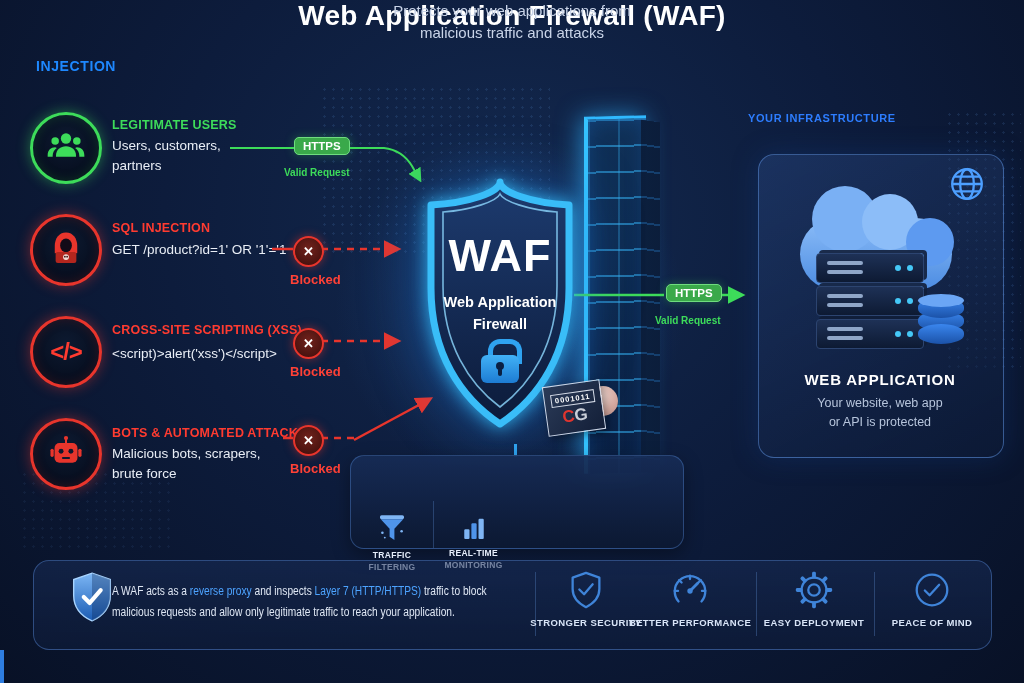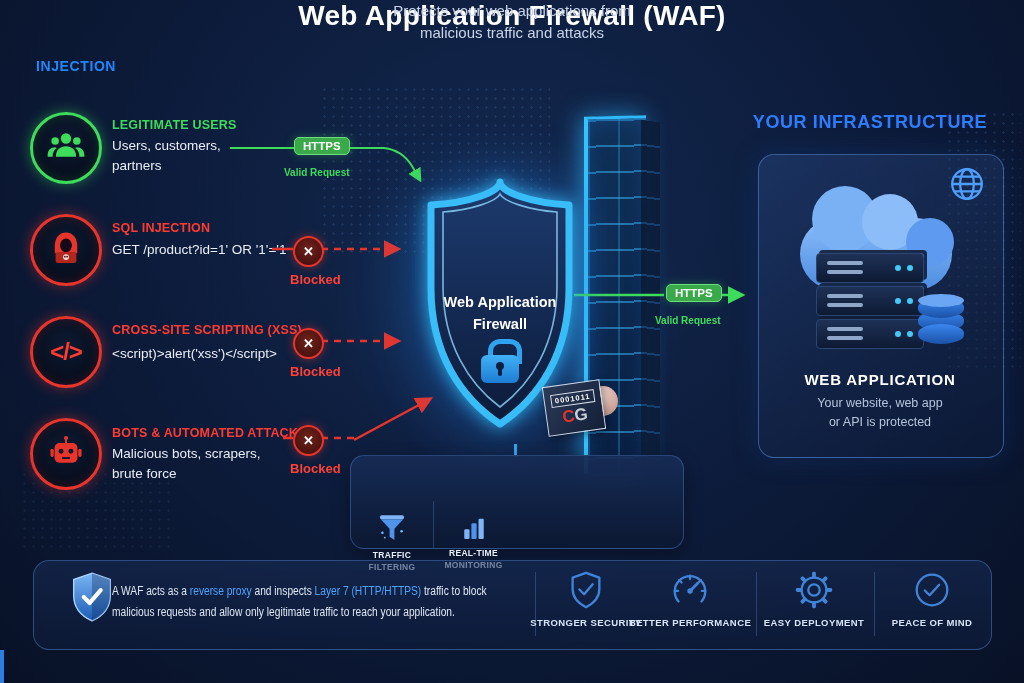--- a/index.html
+++ b/index.html
@@ -60,21 +60,21 @@
   .wm-box{left:545px;top:383px;width:56px;height:48px;z-index:5;transform:rotate(-8deg);
     background:linear-gradient(135deg,#2b3b58,#131f38);border:1px solid #cfd6e4;
     display:flex;flex-direction:column;align-items:center;justify-content:center;gap:2px;box-shadow:2px 3px 8px rgba(0,0,0,.4);}
   .wm-code{font-size:7.5px;font-weight:800;color:#fff;letter-spacing:1px;border:1px solid #d6dce8;padding:1px 3px;}
   .wm-logo{font-size:17px;font-weight:900;line-height:1;}
   .wm-c{color:#e0352f;} .wm-g{color:#c9ced8;}
   .wm-sphere{left:588px;top:386px;width:30px;height:30px;border-radius:50%;z-index:5;
     background:radial-gradient(circle at 35% 30%, #f9e3dd, #d6aba2 60%, #b98c84);}
 
   
-  .infra-header{left:748px;top:112px;width:244px;text-align:center;color:#2d7dff;font-size:18px;font-weight:800;letter-spacing:.6px;}
+  .infra-header{left:748px;top:112px;width:244px;color:#2d7dff;font-size:11px;font-weight:800;letter-spacing:.6px;}
   .infra-panel{left:758px;top:154px;width:244px;height:302px;border-radius:16px;z-index:1;
     border:1.5px solid rgba(95,150,230,.5);
     background:linear-gradient(155deg, rgba(47,81,145,.38), rgba(13,27,56,.6));
     box-shadow:0 0 26px rgba(20,60,130,.35);}
   .cloud-piece{border-radius:50%;z-index:2;}
   .server{width:106px;height:28px;border-radius:4px;margin-bottom:3px;position:relative;
     background:linear-gradient(180deg,#1e3156,#0d1a33);border:1px solid #2c4470;box-shadow:3px -3px 0 rgba(17,30,56,.9);}
   .stripe{position:absolute;width:36px;height:4px;border-radius:2px;background:#8fa6c8;left:10px;}
   .sdot{position:absolute;width:6px;height:6px;border-radius:50%;background:#45c8f7;top:11px;}
   .db-seg{width:46px;height:20px;border-radius:23px/9px;background:linear-gradient(180deg,#3a86ee,#1b52a8);margin-top:-7px;}
@@ -220,20 +220,21 @@
   <svg class="abs shield-svg" width="166" height="264" viewBox="0 0 166 264">
     <defs>
       <linearGradient id="shieldFill" x1="0" y1="0" x2="0" y2="1">
         <stop offset="0" stop-color="#1d3b6f"></stop>
           <stop offset="1" stop-color="#0c1b3a"></stop>
       </linearGradient>
     </defs>
     <path d="M83,6 C83,16 52,27 14,29 L14,112 C14,178 44,222 83,248 C122,222 152,178 152,112 L152,29 C114,27 83,16 83,6 Z" fill="url(#shieldFill)" stroke="#39bdf8" stroke-width="7" stroke-linejoin="round"></path>
     <path d="M83,18 C80,25 55,34 26,36 L26,110 C26,168 52,208 83,231 C114,208 140,168 140,110 L140,36 C111,34 86,25 83,18 Z" fill="none" stroke="#8ed8ff" stroke-width="1.6" opacity=".8"></path>
   </svg>
+  <div class="abs waf-acronym">WAF</div>
   <div class="abs shield-name">Web Application
 Firewall</div>
   <div class="abs lock-shackle"></div>
   <div class="abs lock-body"></div>
   <div class="abs keyhole"></div>
   <div class="abs keystem"></div>
 
   <div class="abs wm-sphere"></div>
   <div class="abs wm-box">
     <span class="wm-code">0001011</span>

